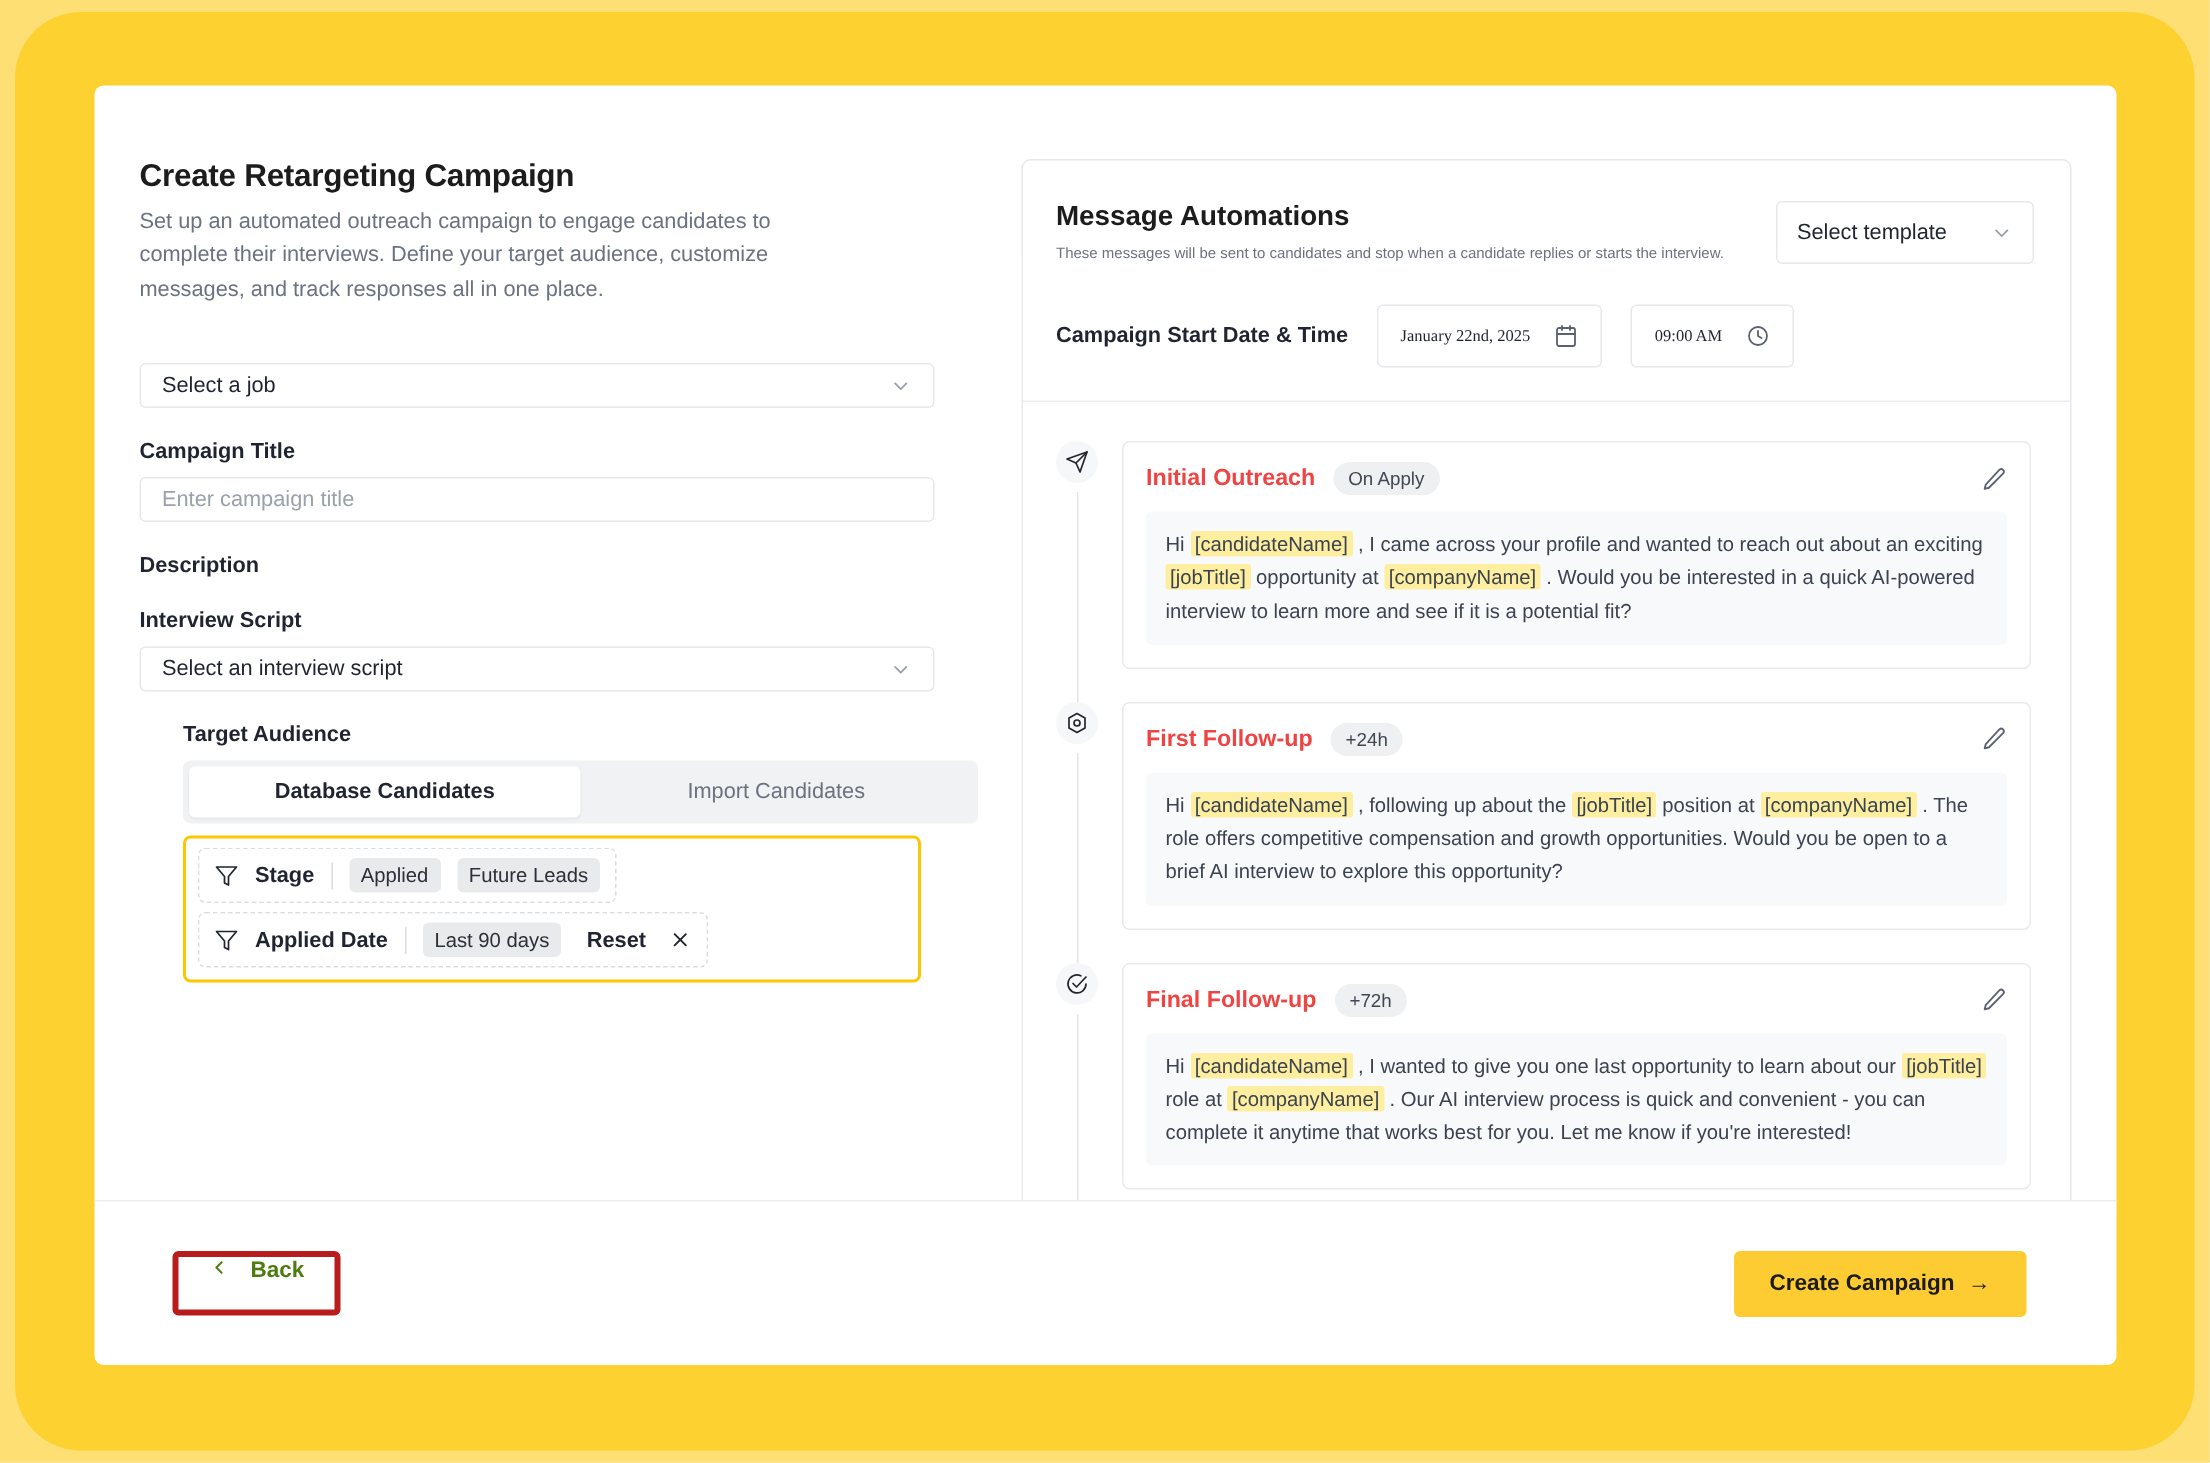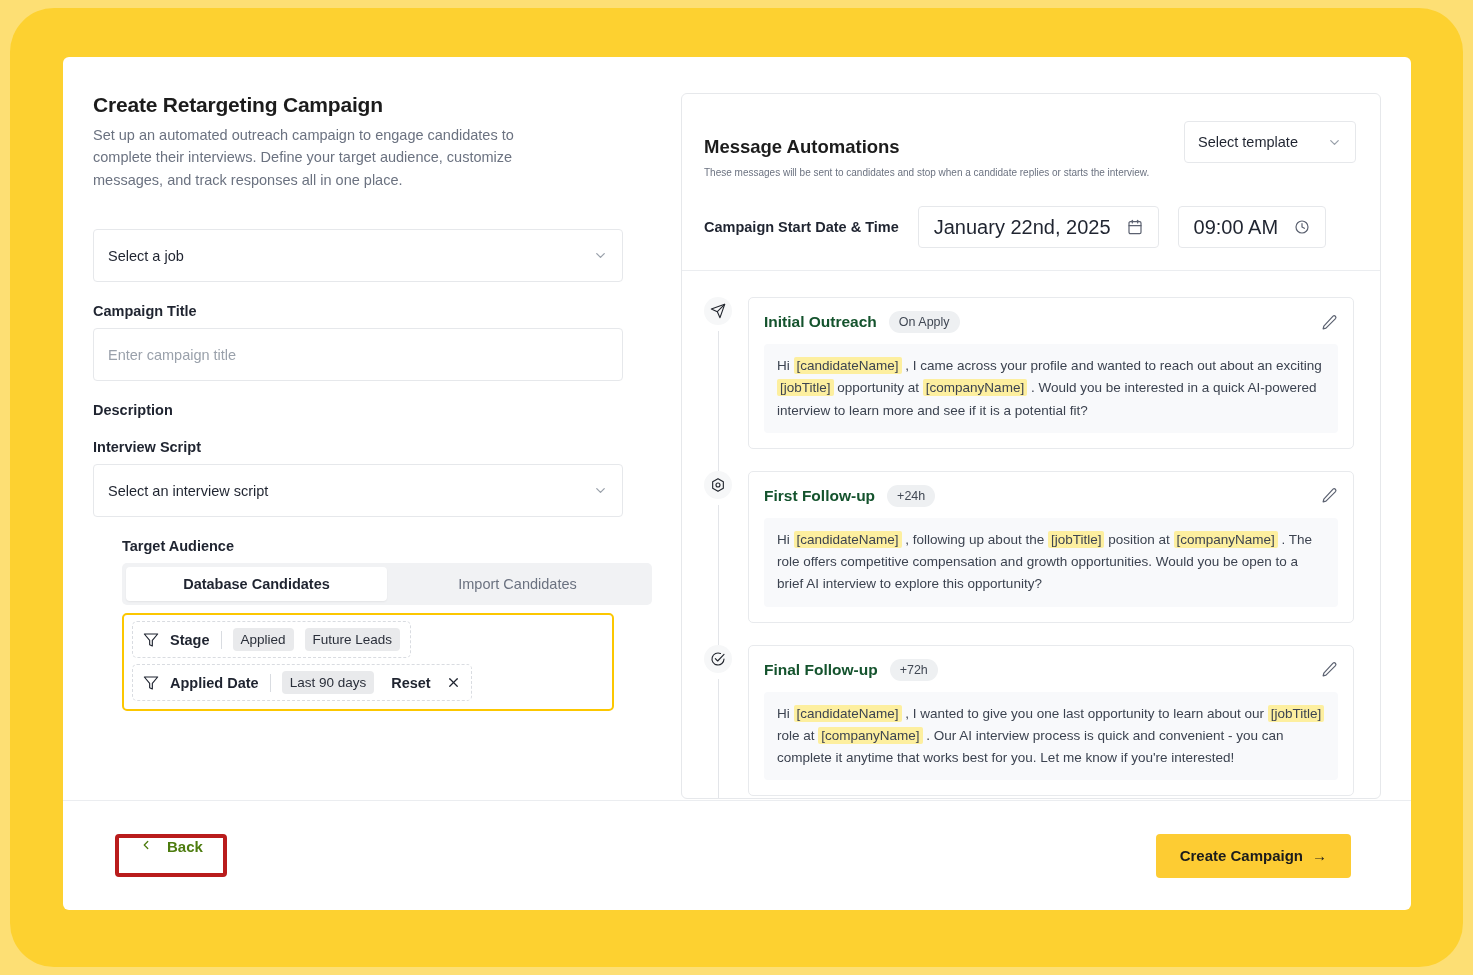--- a/index.html
+++ b/index.html
@@ -26,42 +26,42 @@
     width: 1348px; height: 853px;
     background: #ffffff;
     border-radius: 6px;
     overflow: hidden;
     display: flex;
     flex-direction: column;
   }
   .window-body {
     flex: 1;
     display: flex;
-    padding: 36px 30px 0 30px;
+    padding: 49px 30px 0 30px;
     gap: 28px;
     overflow: hidden;
   }
 
   
   .left-col { width: 560px; flex: none; padding-left: 0; }
   .page-title {
     font-size: 21px; font-weight: bold; color: #1c1c1c;
     margin: 0 0 7px 0; letter-spacing: -0.2px;
   }
   .page-subtitle {
     font-size: 14.5px; color: #6b7280; line-height: 1.55;
     margin: 0 0 38px 0; max-width: 480px;
   }
   .field-label {
     font-size: 14.5px; font-weight: bold; color: #1f2430;
     margin-bottom: 9px; display: block;
   }
   .field-block { margin-bottom: 21px; }
   .select-box, .text-input {
-    width: 530px; height: 53px;
+    width: 530px; height: 30px;
     border: 1px solid #e6e8eb; border-radius: 4px;
     background: #fff;
     display: flex; align-items: center;
     padding: 0 14px;
     font-size: 14.5px; color: #1f2430;
     justify-content: space-between;
   }
   .text-input { color: #9aa1ab; }
   .chev { color: #9aa1ab; flex: none; margin-left: 8px; display:flex; }
   .textarea-box {
@@ -122,35 +122,35 @@
 
   
   .right-col { flex: 1; min-width: 0; }
   .panel {
     border: 1px solid #e6e8eb; border-radius: 6px;
     background: #fff; height: 706px;
     display: flex; flex-direction: column;
   }
   .panel-head { padding: 26px 24px 22px 22px; }
   .panel-head-top { display: flex; justify-content: space-between; align-items: flex-start; }
-  .panel-title { font-size: 18.5px; font-weight: bold; color: #1c1c1c; margin: 16px 0 7px 0; }
+  .panel-title { font-size: 18.5px; font-weight: bold; color: #1c1c1c; margin: 0 0 7px 0; }
   .panel-sub { font-size: 10px; color: #6b7280; line-height: 1.5; max-width: 510px; margin: 0; }
   .template-select {
     width: 172px; height: 42px; flex: none;
     border: 1px solid #e6e8eb; border-radius: 4px;
     display: flex; align-items: center; justify-content: space-between;
     padding: 0 13px; font-size: 14.5px; color: #1f2430;
     margin-top: 1px;
   }
   .datetime-row { display: flex; align-items: center; gap: 19px; margin-top: 26px; }
   .dt-label { font-size: 14.5px; font-weight: bold; color: #1f2430; }
   .dt-box {
     height: 42px; border: 1px solid #e6e8eb; border-radius: 4px;
     display: flex; align-items: center; gap: 16px;
-    padding: 0 15px; font-size: 20px; color: #1f2430;
+    padding: 0 15px; font-size: 11px; color: #1f2430; font-family: Liberation Serif, serif;
   }
   .dt-icon { color: #5b6170; display: flex; }
   .panel-divider { height: 1px; background: #ebedf0; }
   .timeline {
     padding: 26px 26px 10px 22px;
     flex: 1; overflow: hidden;
   }
   .msg-item { display: flex; gap: 16px; position: relative; }
   .rail { width: 28px; flex: none; display: flex; flex-direction: column; align-items: center; }
   .rail-dot {
@@ -159,21 +159,21 @@
     display: flex; align-items: center; justify-content: center;
     color: #22262e; flex: none;
   }
   .rail-line { width: 1px; flex: 1; background: #e3e5e9; margin: 6px 0 0 0; }
   .msg-card {
     flex: 1; border: 1px solid #e8eaed; border-radius: 5px;
     padding: 13px 15px 15px 15px; margin-bottom: 22px;
     background: #fff;
   }
   .msg-head { display: flex; align-items: center; gap: 12px; margin-bottom: 11px; }
-  .msg-title { font-size: 15.5px; font-weight: bold; color: #14532d; }
+  .msg-title { font-size: 15.5px; font-weight: bold; color: #ef4444; }
   .msg-badge {
     background: #eef0f2; color: #414854;
     font-size: 12.5px; border-radius: 11px;
     padding: 4px 10px; white-space: nowrap;
   }
   .pencil { margin-left: auto; color: #5b6170; display: flex; }
   .msg-body {
     background: #f8f9fb; border-radius: 4px;
     padding: 11px 13px;
     font-size: 13.5px; color: #3c4350; line-height: 1.65;

